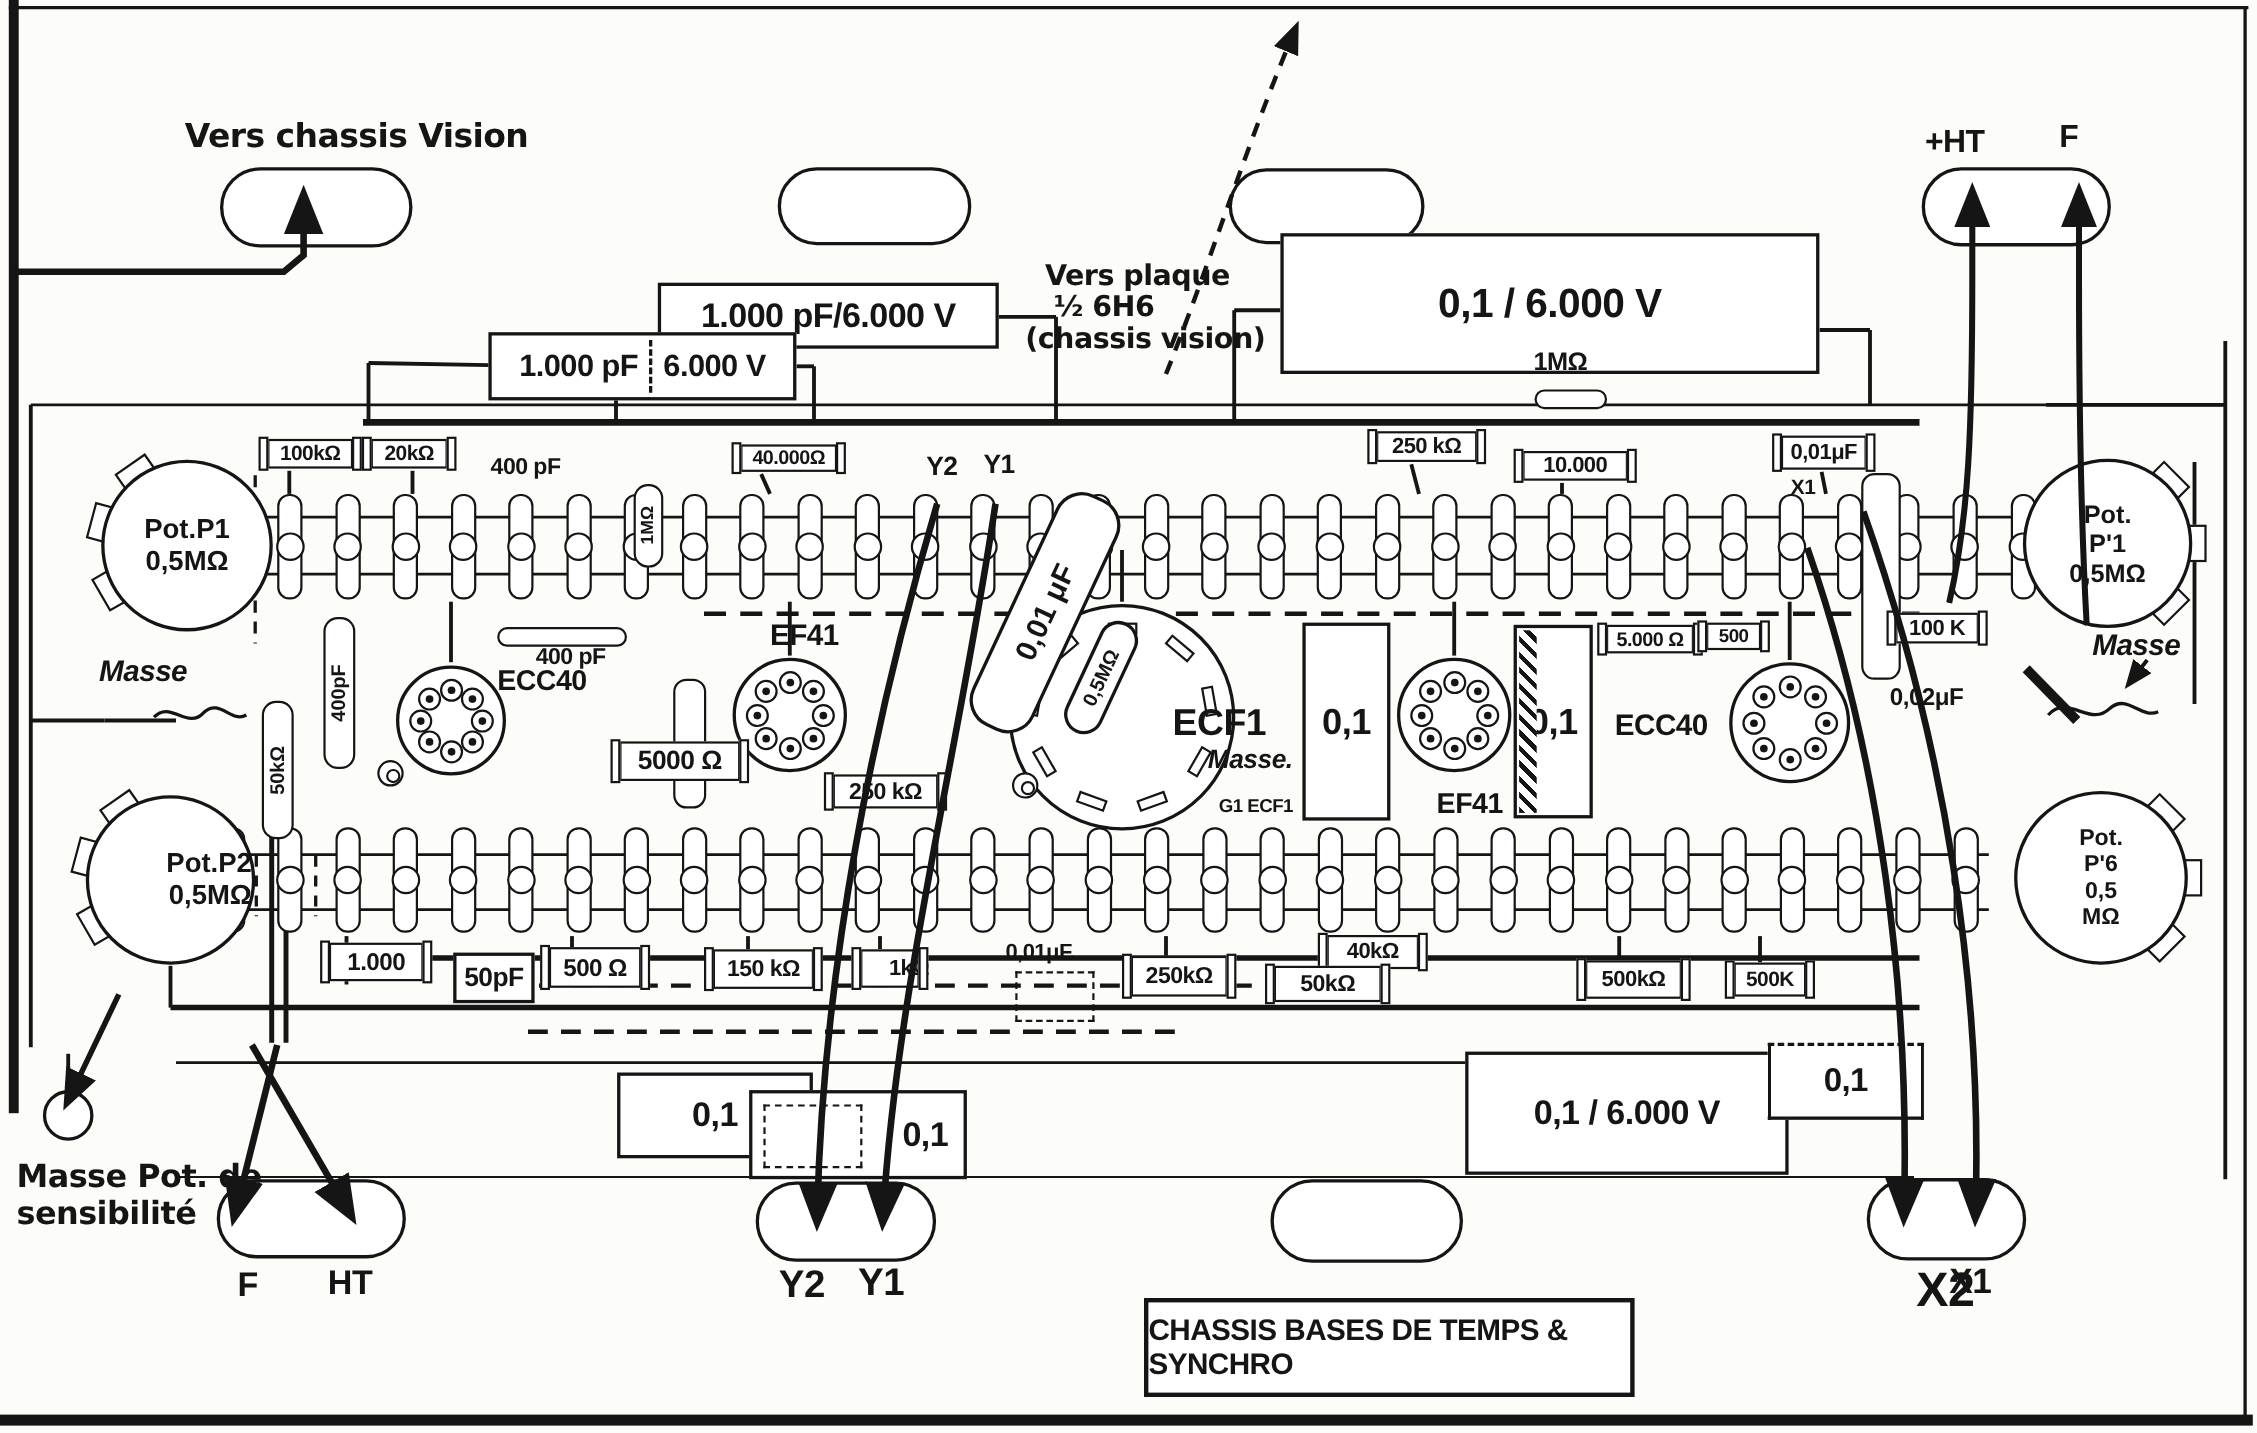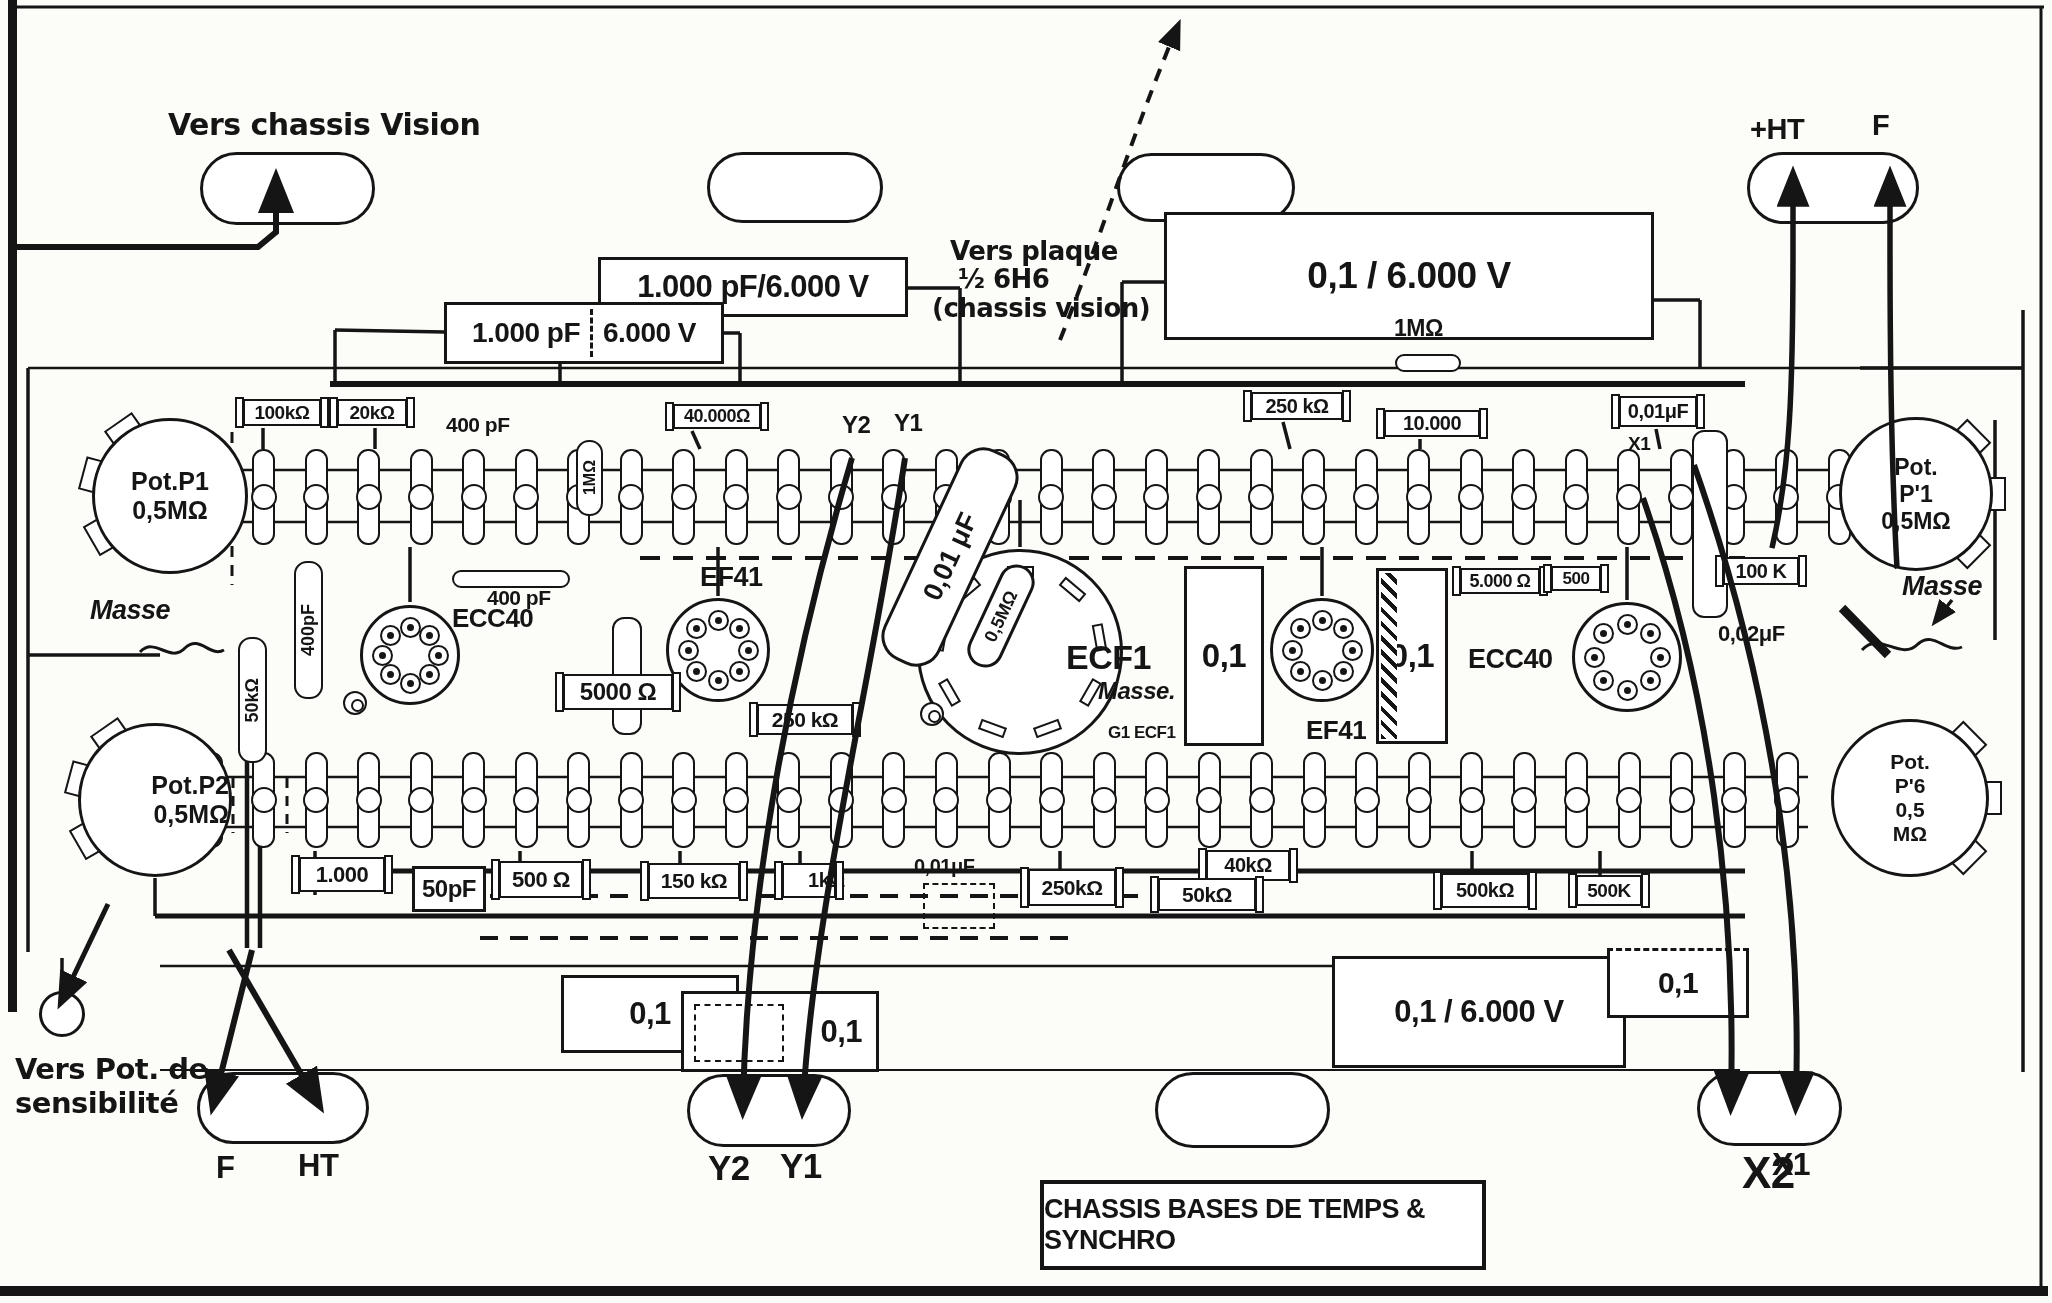--- a/index.html
+++ b/index.html
@@ -141,21 +141,21 @@
       <path d="M108,904 L64,996" stroke-width="5" marker-end="url(#ah)"></path>
       <path d="M1952,600 L1938,618" stroke-width="3.5" marker-end="url(#ah)"></path>
     </g>
   </svg>
 
   <div id="gen">
       <div class="lbl script" style="left: 168px; top: 109px; font-size: 30px;">Vers chassis Vision</div>
       <div class="lbl script" style="left: 950px; top: 238px; font-size: 26px;">Vers plaque</div>
       <div class="lbl script" style="left: 958px; top: 266px; font-size: 26px;">½ 6H6</div>
       <div class="lbl script" style="left: 932px; top: 295px; font-size: 26px;">(chassis vision)</div>
-      <div class="lbl script" style="left: 15px; top: 1054px; font-size: 29px;">Vers Pot. de</div>
+      <div class="lbl script" style="left: 15px; top: 1054px; font-size: 29px;">Masse Pot. de</div>
       <div class="lbl script" style="left: 15px; top: 1088px; font-size: 29px;">sensibilité</div>
       <div class="lbl " style="left: 1750px; top: 114px; font-size: 29px;">+HT</div>
       <div class="lbl " style="left: 1872px; top: 110px; font-size: 29px;">F</div>
       <div class="lbl ital" style="left: 90px; top: 596px; font-size: 27px;">Masse</div>
       <div class="lbl ital" style="left: 1902px; top: 572px; font-size: 27px;">Masse</div>
       <div class="lbl " style="left: 842px; top: 412px; font-size: 24px;">Y2</div>
       <div class="lbl " style="left: 894px; top: 410px; font-size: 24px;">Y1</div>
       <div class="lbl " style="left: 1628px; top: 434px; font-size: 19px;">X1</div>
       <div class="lbl " style="left: 1394px; top: 316px; font-size: 23px;">1MΩ</div>
       <div class="lbl " style="left: 446px; top: 414px; font-size: 21px;">400 pF</div>

